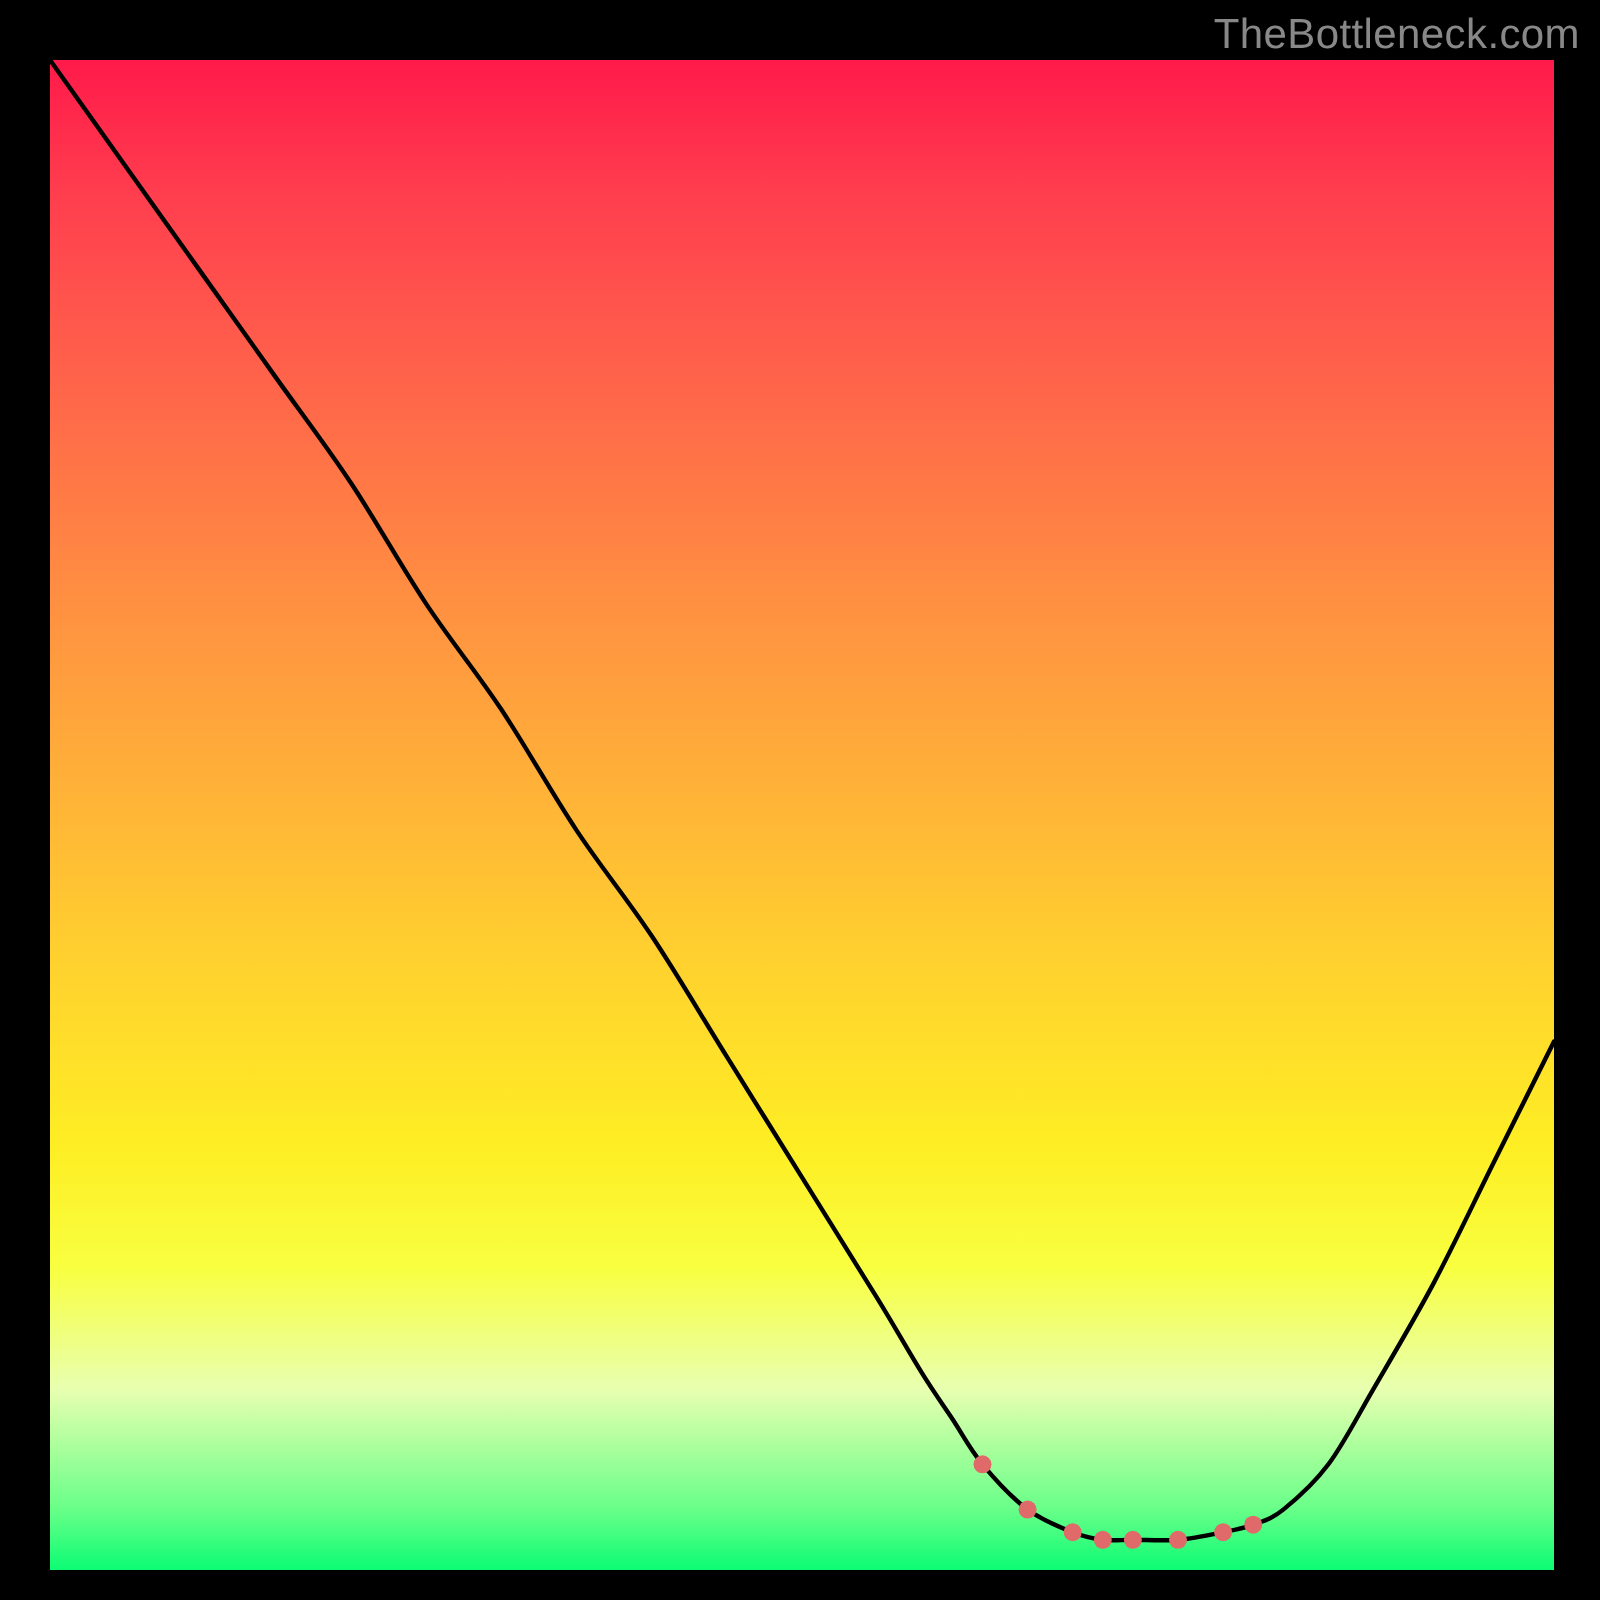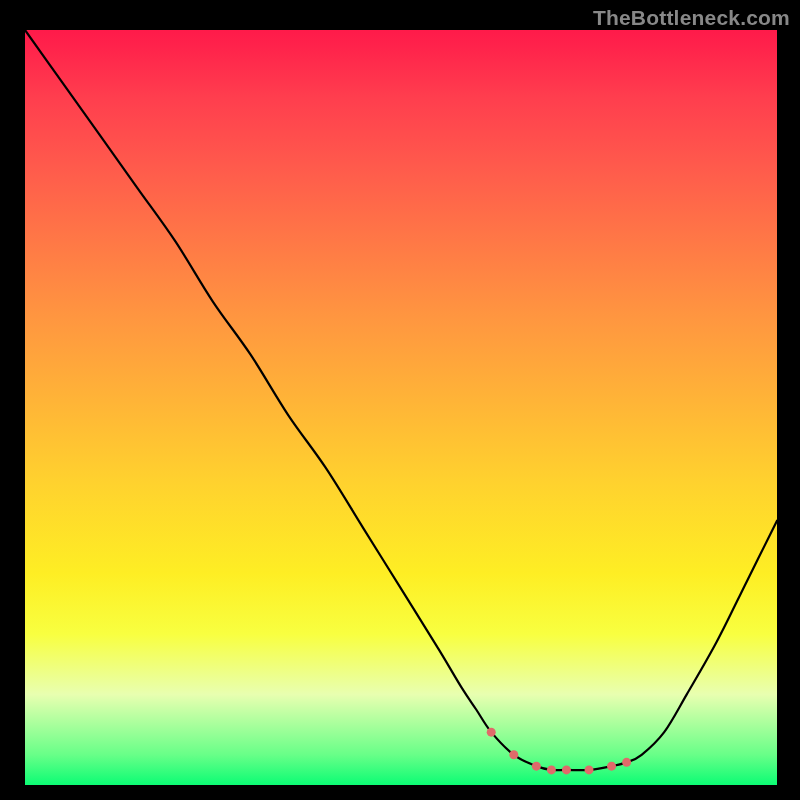--- a/index.html
+++ b/index.html
@@ -11,21 +11,21 @@
     overflow: hidden;
     position: relative;
   }
   .watermark {
     position: absolute;
     top: 6px;
     right: 10px;
     color: #888;
     font-family: Arial, Helvetica, sans-serif;
     font-size: 21px;
-    font-weight: 700;
+    font-weight: 400;
     letter-spacing: 0.2px;
     z-index: 10;
   }
   .frame {
     position: absolute;
     left: 25px;
     top: 30px;
     width: 752px;
     height: 755px;
   }

